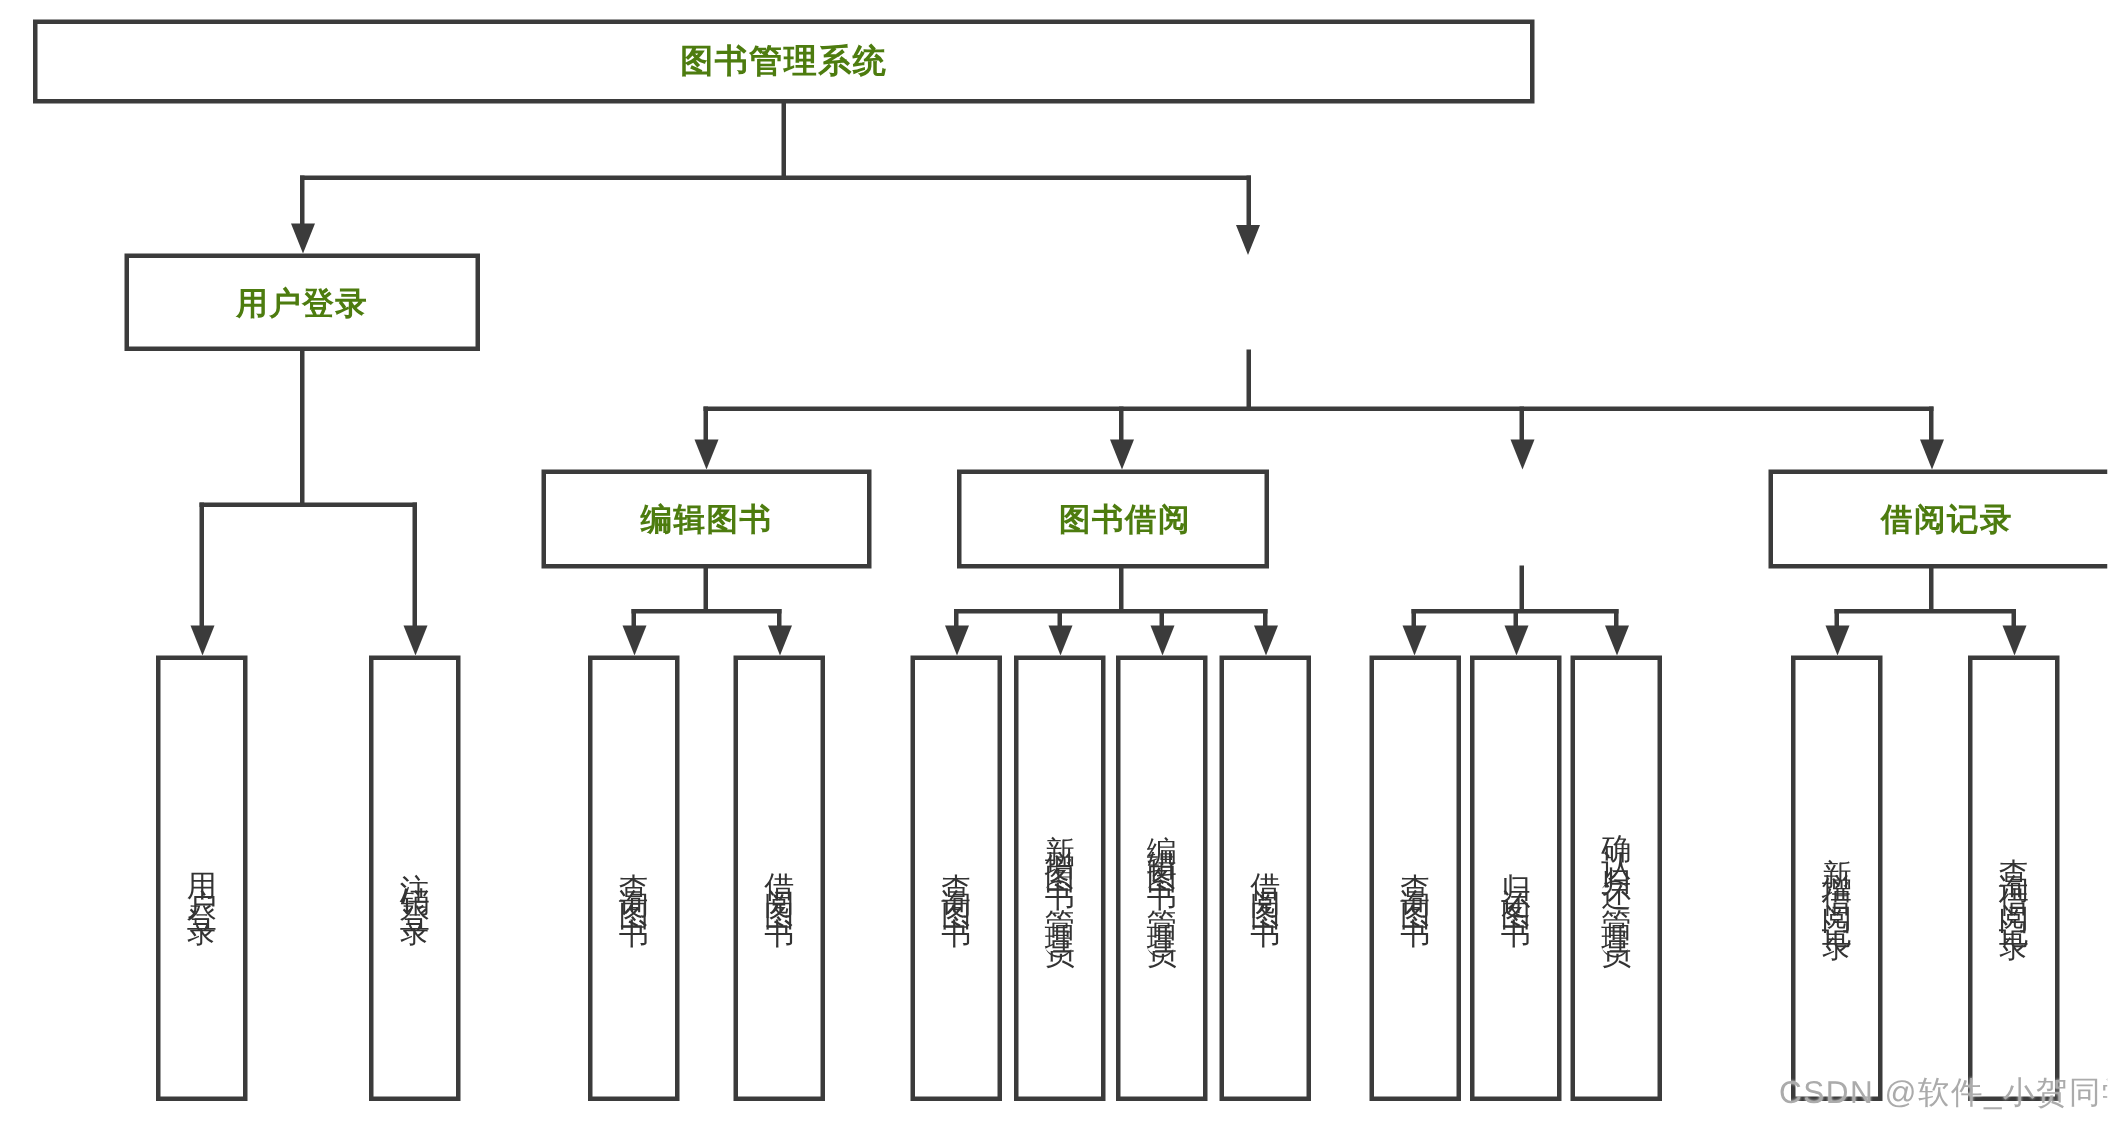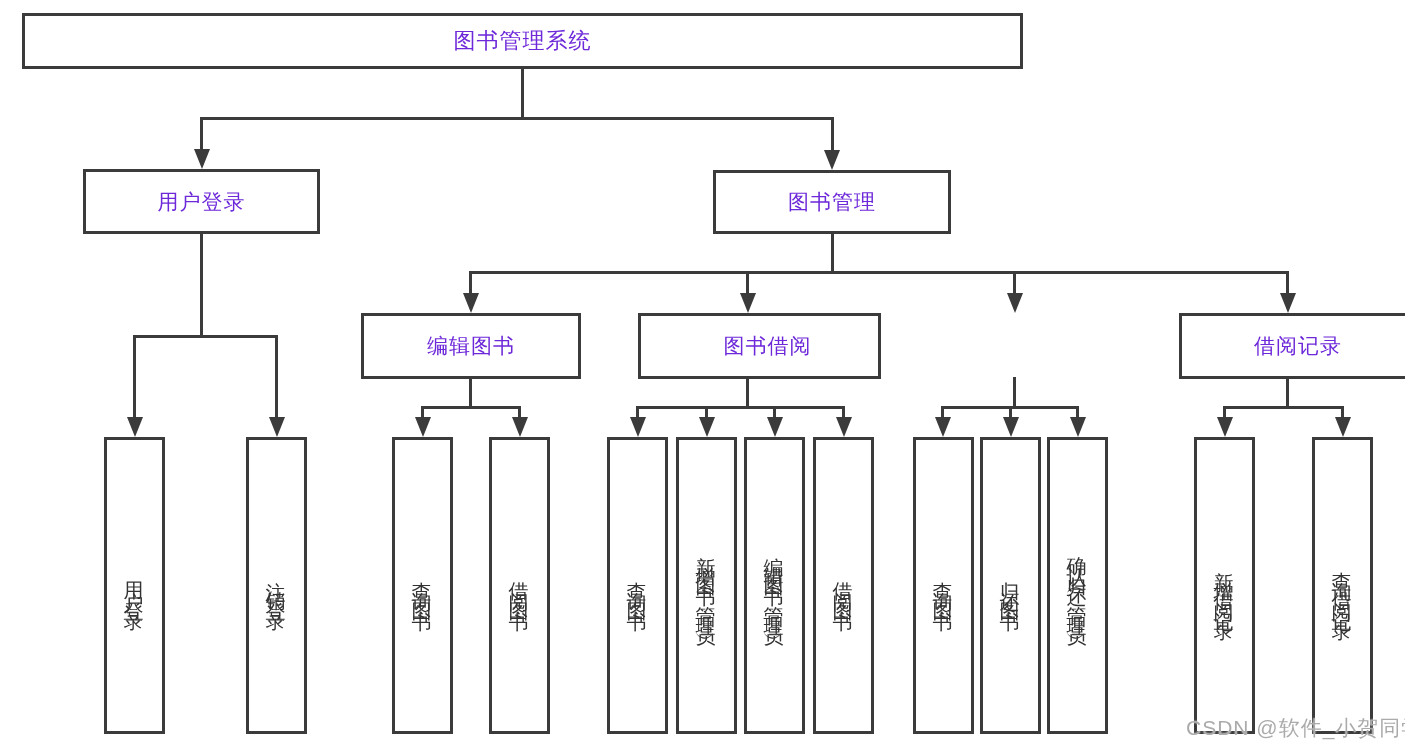--- a/index.html
+++ b/index.html
@@ -14,21 +14,22 @@
   .box {
     position: absolute;
     box-sizing: border-box;
     border: 3px solid #3b3b3b;
     background: #ffffff;
     display: flex;
     align-items: center;
     justify-content: center;
     font-size: 21px;
     letter-spacing: 1px;
-    color: #6d28d9;
+    color: #4d7c0f;
+    font-weight: bold;
   }
   .root-box { font-size: 22px; }
   .vbox {
     position: absolute;
     top: 437px;
     width: 61px;
     height: 297px;
     box-sizing: border-box;
     border: 3px solid #3b3b3b;
     background: #ffffff;
@@ -73,23 +74,20 @@
   <div class="line" style="left:521px;top:68px;width:3px;height:51px;"></div>
   <div class="line" style="left:200px;top:117px;width:634px;height:3px;"></div>
   <div class="line" style="left:200px;top:117px;width:3px;height:34px;"></div>
   <div class="arrow" style="left:194px;top:149px;"></div>
   <div class="line" style="left:831px;top:117px;width:3px;height:35px;"></div>
   <div class="arrow" style="left:824px;top:150px;"></div>
 
   <div class="box" style="left:83px;top:169px;width:237px;height:65px;">
     <span>用户登录</span>
   </div>
-  <div class="box" style="left:713px;top:170px;width:238px;height:64px;">
-    <span>图书管理</span>
-  </div>
 
   <div class="line" style="left:200px;top:233px;width:3px;height:104px;"></div>
   <div class="line" style="left:133px;top:335px;width:145px;height:3px;"></div>
   <div class="line" style="left:133px;top:335px;width:3px;height:84px;"></div>
   <div class="arrow" style="left:127px;top:417px;"></div>
   <div class="line" style="left:275px;top:335px;width:3px;height:84px;"></div>
   <div class="arrow" style="left:269px;top:417px;"></div>
 
   <div class="line" style="left:831px;top:233px;width:3px;height:40px;"></div>
   <div class="line" style="left:469px;top:271px;width:820px;height:3px;"></div>
@@ -98,21 +96,21 @@
   <div class="line" style="left:746px;top:271px;width:3px;height:24px;"></div>
   <div class="arrow" style="left:740px;top:293px;"></div>
   <div class="line" style="left:1013px;top:271px;width:3px;height:24px;"></div>
   <div class="arrow" style="left:1007px;top:293px;"></div>
   <div class="line" style="left:1286px;top:271px;width:3px;height:24px;"></div>
   <div class="arrow" style="left:1280px;top:293px;"></div>
 
   <div class="box" style="left:361px;top:313px;width:220px;height:66px;">
     <span>编辑图书</span>
   </div>
-  <div class="box" style="left:638px;top:313px;width:243px;height:66px;padding-left:16px;">
+  <div class="box" style="left:638px;top:313px;width:208px;height:66px;padding-left:16px;">
     <span>图书借阅</span>
   </div>
   <div class="box" style="left:1179px;top:313px;width:238px;height:66px;">
     <span>借阅记录</span>
   </div>
 
   <div class="line" style="left:469px;top:377px;width:3px;height:31px;"></div>
   <div class="line" style="left:421px;top:406px;width:100px;height:3px;"></div>
   <div class="line" style="left:421px;top:406px;width:3px;height:13px;"></div>
   <div class="arrow" style="left:415px;top:417px;"></div>

